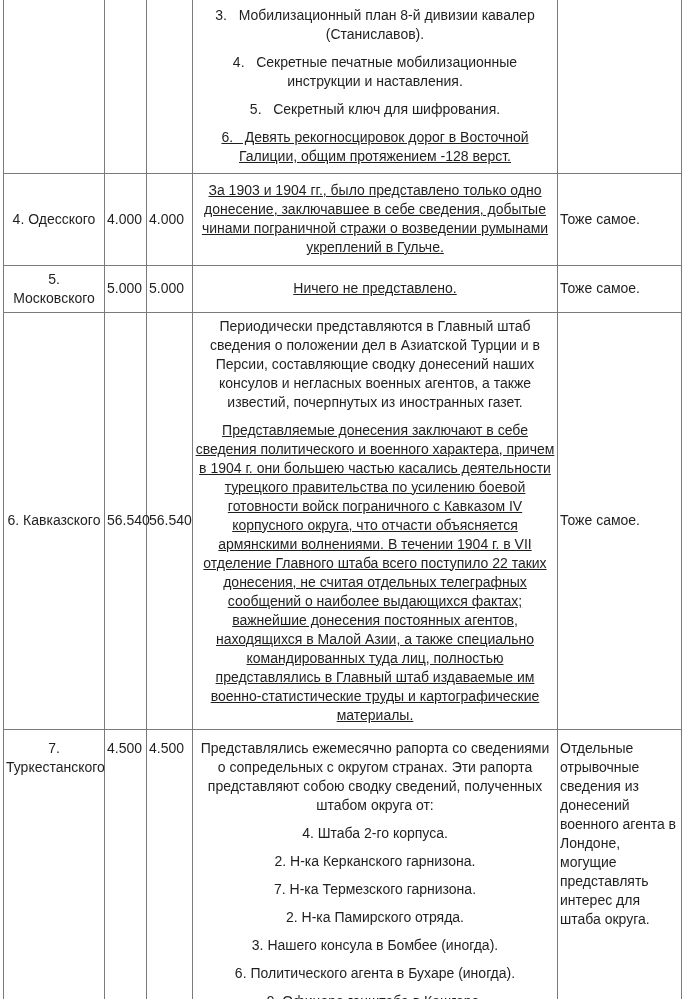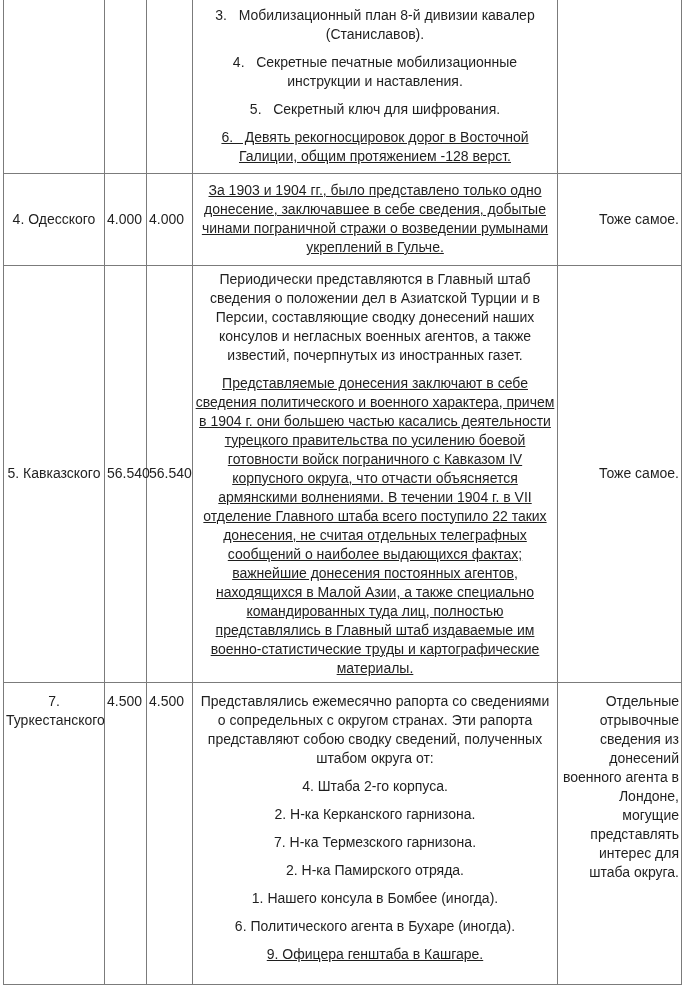--- a/index.html
+++ b/index.html
@@ -26,21 +26,21 @@
     border: 1px solid #7b7b7b;
     padding: 4px 2px;
     overflow: visible;
   }
   
   tr.row-top td { border-top: none; }
 
   td.c-district { text-align: center; padding: 0 1px; margin-left: 20px; }
   td.c-num     { padding: 0; }
   td.c-report  { text-align: center; }
-  td.c-note    { text-align: right; }
+  td.c-note    { text-align: left; }
 
   tr.v-mid td { vertical-align: middle; }
   tr.v-top td { vertical-align: top; padding-top: 9px; }
 
   td p { margin: 0 0 9px 0; }
   td p:last-child { margin-bottom: 0; text-decoration: underline; }
 </style>
 </head>
 <body>
 
@@ -70,43 +70,52 @@
   <tr class="v-mid" style="height:92px">
     <td class="c-district">4. Одесского</td>
     <td class="c-num">4.000</td>
     <td class="c-num">4.000</td>
     <td class="c-report">
       <p>За 1903 и 1904 гг., было представлено только одно донесение, заключавшее в себе сведения, добытые чинами пограничной стражи о возведении румынами укреплений в Гульче.</p>
     </td>
     <td class="c-note">Тоже самое.</td>
   </tr>
 
+  <tr class="v-mid" style="height:43px">
+    <td class="c-district">5. Московского</td>
+    <td class="c-num">5.000</td>
+    <td class="c-num">5.000</td>
+    <td class="c-report">
+      <p>Ничего не представлено.</p>
+    </td>
+    <td class="c-note">Тоже самое.</td>
+  </tr>
 
   <tr class="v-mid" style="height:380px">
-    <td class="c-district">5. Кавказского</td>
+    <td class="c-district">6. Кавказского</td>
     <td class="c-num">56.540</td>
     <td class="c-num">56.540</td>
     <td class="c-report">
       <p>Периодически представляются в Главный штаб сведения о положении дел в Азиатской Турции и в Персии, составляющие сводку донесений наших консулов и негласных военных агентов, а также известий, почерпнутых из иностранных газет.</p>
       <p>Представляемые донесения заключают в себе сведения политического и военного характера, причем в 1904 г. они большею частью касались деятельности турецкого правительства по усилению боевой готовности войск пограничного с Кавказом IV корпусного округа, что отчасти объясняется армянскими волнениями. В течении 1904 г. в VII отделение Главного штаба всего поступило 22 таких донесения, не считая отдельных телеграфных сообщений о наиболее выдающихся фактах; важнейшие донесения постоянных агентов, находящихся в Малой Азии, а также специально командированных туда лиц, полностью представлялись в Главный штаб издаваемые им военно-статистические труды и картографические материалы.</p>
     </td>
     <td class="c-note">Тоже самое.</td>
   </tr>
 
   <tr class="v-top" style="height:302px">
     <td class="c-district">7. Туркестанского</td>
     <td class="c-num">4.500</td>
     <td class="c-num">4.500</td>
     <td class="c-report">
       <p>Представлялись ежемесячно рапорта со сведениями о сопредельных с округом странах. Эти рапорта представляют собою сводку сведений, полученных штабом округа от:</p>
       <p>4. Штаба 2-го корпуса.</p>
       <p>2. Н-ка Керканского гарнизона.</p>
       <p>7. Н-ка Термезского гарнизона.</p>
       <p>2. Н-ка Памирского отряда.</p>
-      <p>1. Нашего консула в Бомбее (иногда).</p>
+      <p>3. Нашего консула в Бомбее (иногда).</p>
       <p>6. Политического агента в Бухаре (иногда).</p>
       <p>9. Офицера генштаба в Кашгаре.</p>
     </td>
     <td class="c-note">Отдельные отрывочные сведения из донесений военного агента в Лондоне, могущие представлять интерес для штаба округа.</td>
   </tr>
 
 </tbody>
   </table>
 
 </body></html>

